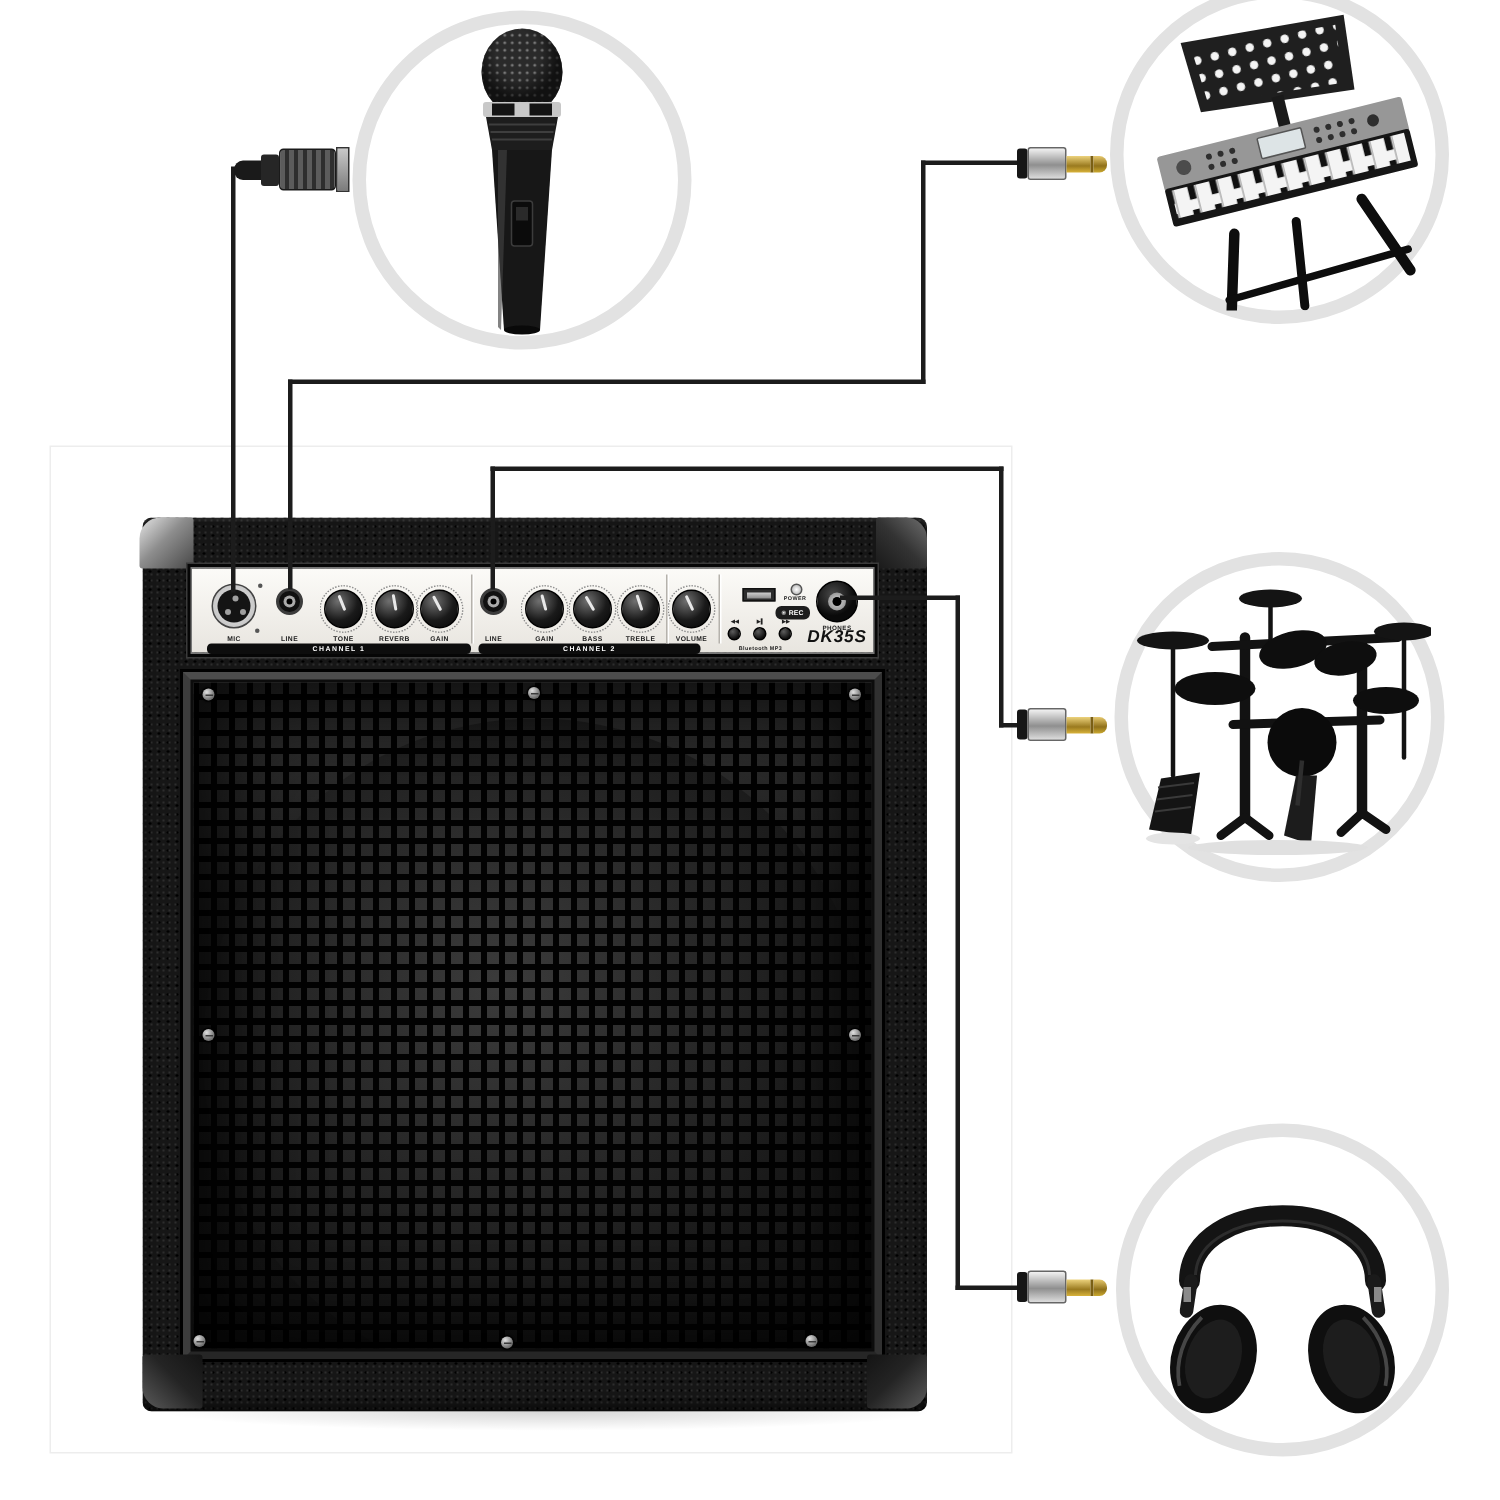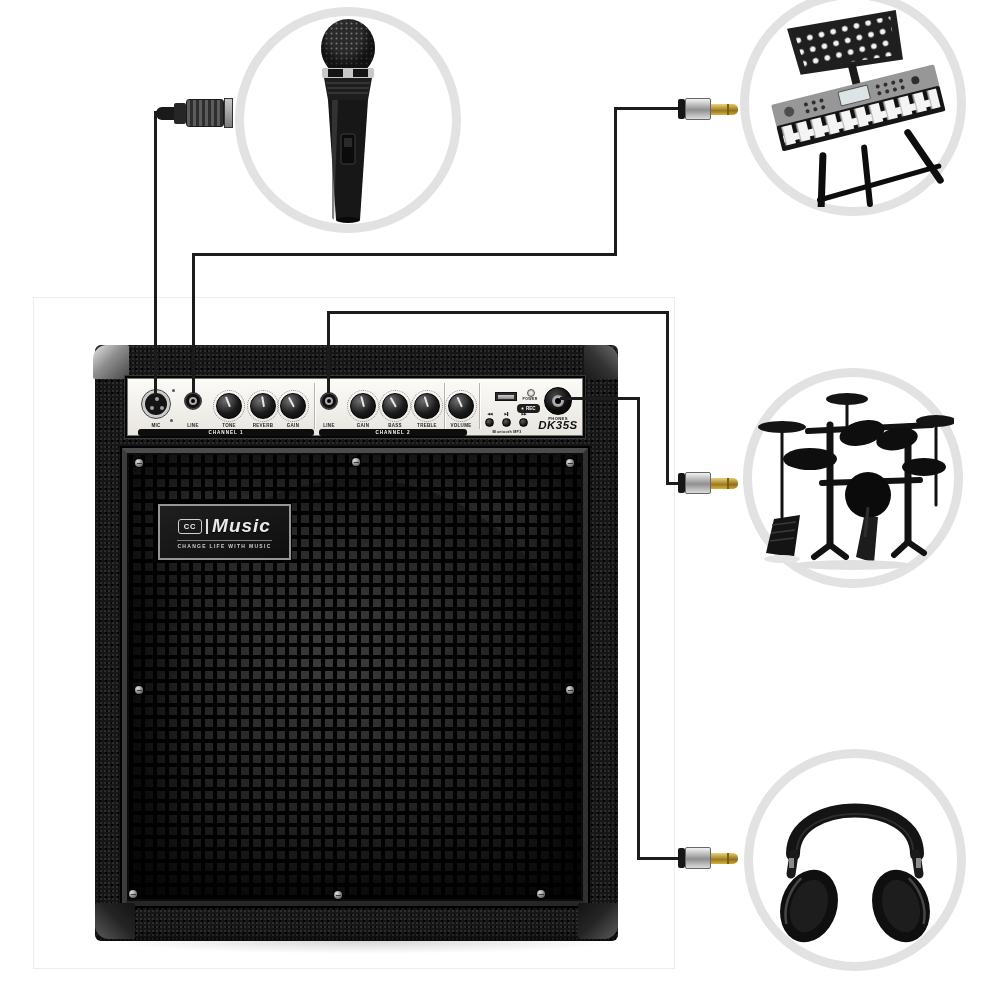--- a/index.html
+++ b/index.html
@@ -267,28 +267,20 @@
   <div class="screw" style="left:566px;top:686px;"></div>
   <div class="screw" style="left:129px;top:890px;"></div>
   <div class="screw" style="left:334px;top:891px;"></div>
   <div class="screw" style="left:537px;top:890px;"></div>
 
   <div class="abs corner" style="left:93px;top:345px;width:36px;height:34px;border-radius:14px 2px 2px 2px;background:linear-gradient(135deg,#e6e6e6,#8d8d8d 45%,#474747);"></div>
   <div class="abs corner" style="left:584px;top:345px;width:34px;height:34px;border-radius:2px 14px 2px 2px;background:linear-gradient(225deg,#6e6e6e,#333 50%,#191919);"></div>
   <div class="abs corner" style="left:95px;top:903px;width:40px;height:36px;border-radius:2px 2px 2px 14px;background:linear-gradient(45deg,#5a5a5a,#242424 55%,#141414);"></div>
   <div class="abs corner" style="left:578px;top:903px;width:40px;height:36px;border-radius:2px 2px 14px 2px;background:linear-gradient(315deg,#5a5a5a,#242424 55%,#141414);"></div>
 
-  <div class="abs logoplate">
-    <div class="brandrow">
-      <span class="brandicon">CC</span>
-      <span class="brandbar"></span>
-      <span class="brandname">Music</span>
-    </div>
-    <div class="tagline">CHANGE LIFE WITH MUSIC</div>
-  </div>
 
   <div class="abs panel">
 
     <div class="xlrin" style="left:13px;top:10px;">
       <span class="pin" style="left:13px;top:7px;"></span>
       <span class="pin" style="left:8px;top:16px;"></span>
       <span class="pin" style="left:18px;top:16px;"></span>
     </div>
     <span class="screwdot" style="left:44px;top:10px;"></span>
     <span class="screwdot" style="left:42px;top:40px;"></span>

